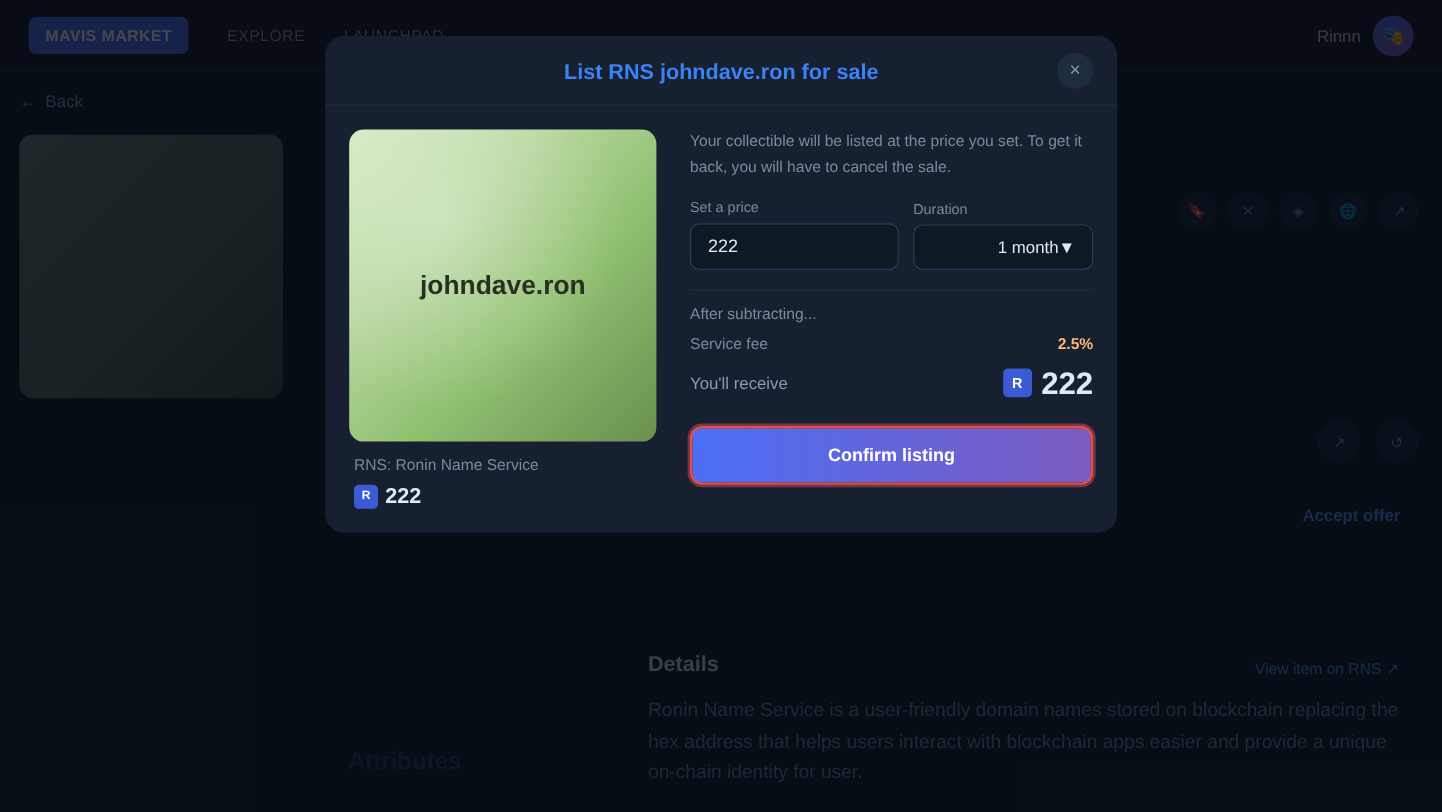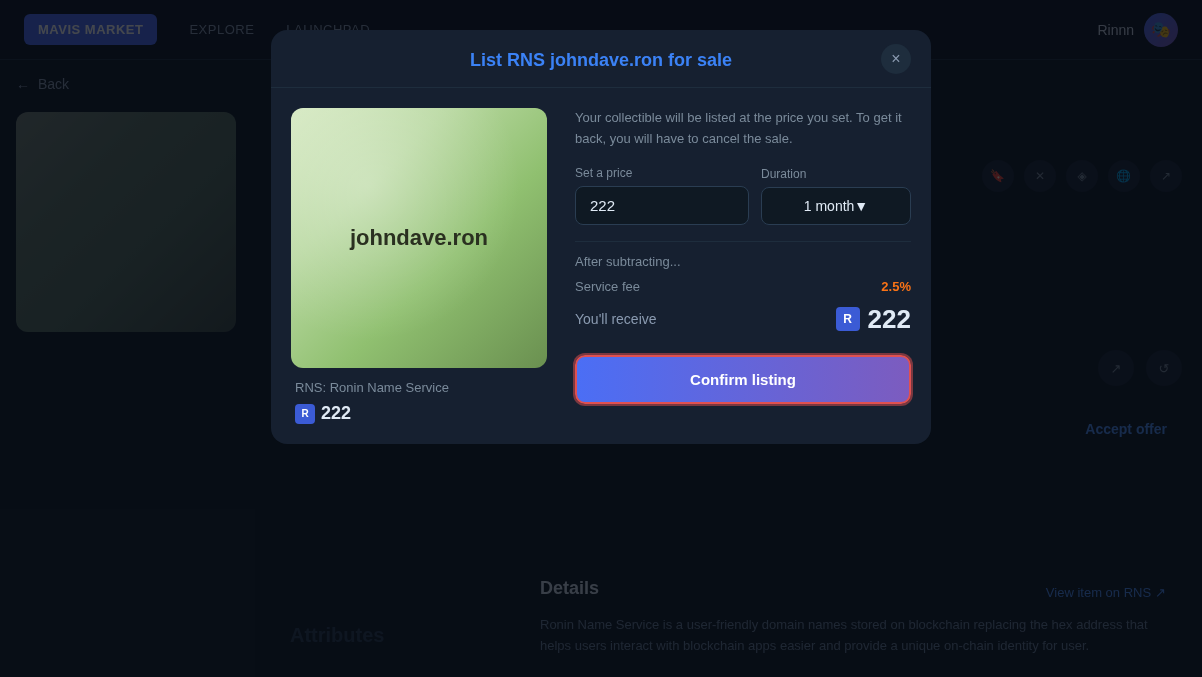--- a/index.html
+++ b/index.html
@@ -101,21 +101,21 @@
       margin-top: 280px;
     }
     .details-title {
       font-size: 18px;
       font-weight: 600;
       color: #d0dce8;
       margin-bottom: 8px;
     }
     .details-text {
       color: #6a7f96;
-      font-size: 13px;
+      font-size: 16px;
       line-height: 1.6;
       margin-top: 8px;
     }
 
     
     .modal-overlay {
       position: absolute;
       top: 0; left: 0; right: 0; bottom: 0;
       background: rgba(5, 10, 18, 0.75);
       display: flex;
@@ -267,21 +267,21 @@
     .duration-btn {
       background: #0f1923;
       border: 1px solid #2a3d52;
       border-radius: 8px;
       padding: 10px 14px;
       color: #e0eaf5;
       font-size: 14px;
       width: 100%;
       display: flex;
       align-items: center;
-      justify-content: center;
+      justify-content: flex-end;
       cursor: pointer;
     }
     .fee-section {
       border-top: 1px solid #1e2d3d;
       padding-top: 12px;
     }
     .after-subtracting {
       font-size: 13px;
       color: #7a8a9a;
       margin-bottom: 10px;
@@ -306,21 +306,21 @@
       background: #2a3d52;
       color: #7a8a9a;
       font-size: 10px;
       display: flex;
       align-items: center;
       justify-content: center;
     }
     .fee-value {
       font-size: 13px;
       font-weight: 600;
-      color: #f97316;
+      color: #fdba74;
     }
     .you-receive-row {
       display: flex;
       justify-content: space-between;
       align-items: center;
       margin-top: 10px;
     }
     .you-receive-label {
       font-size: 14px;
       color: #8a9ab0;

